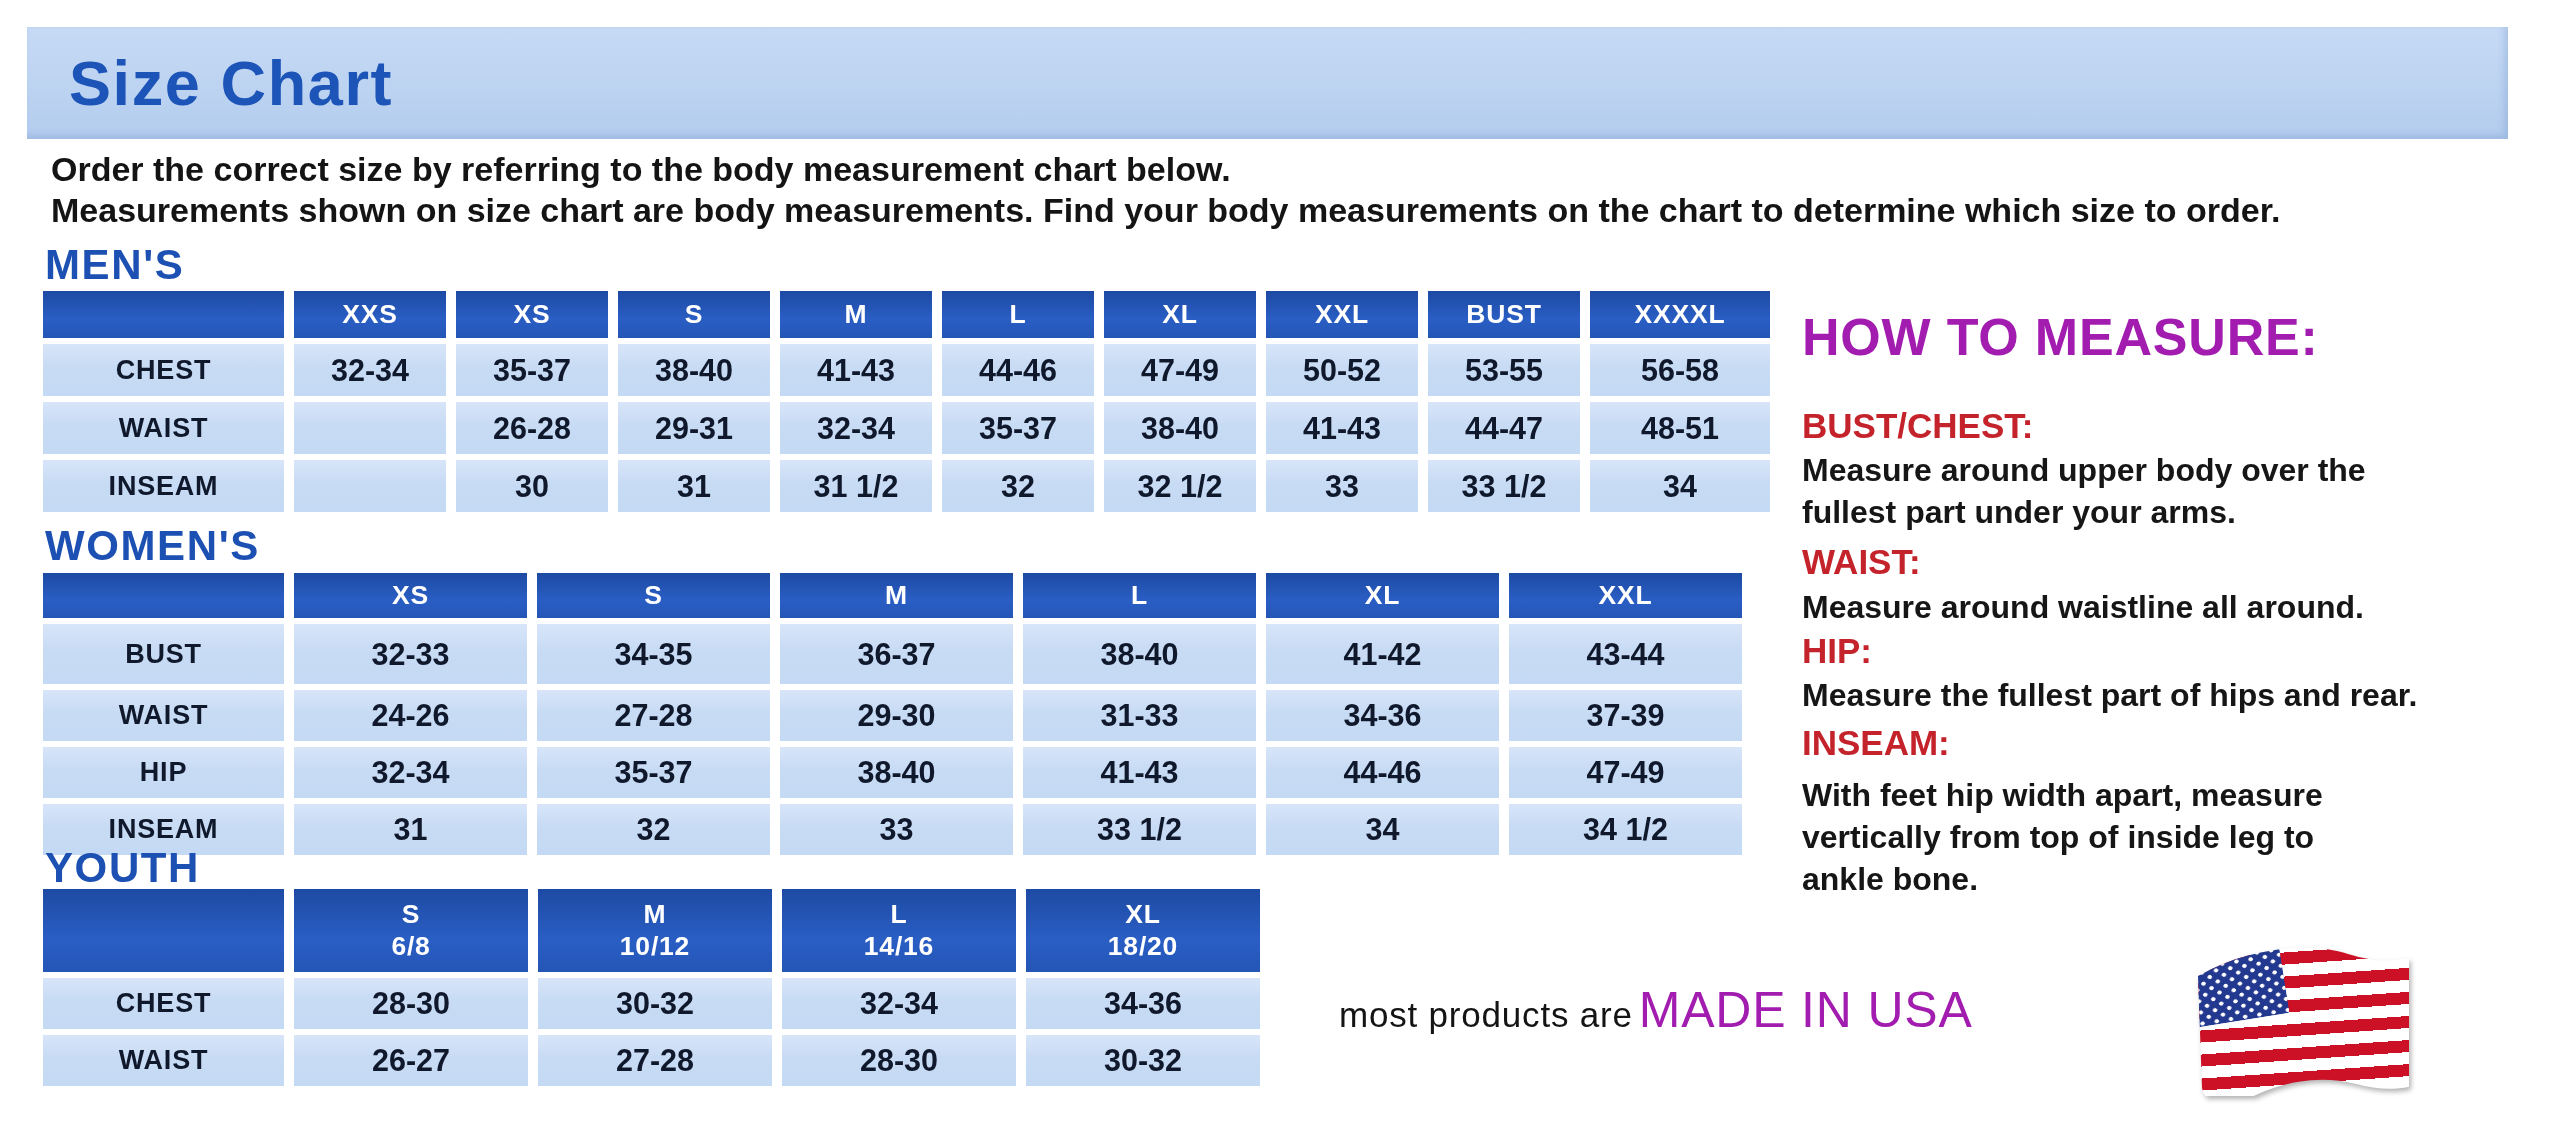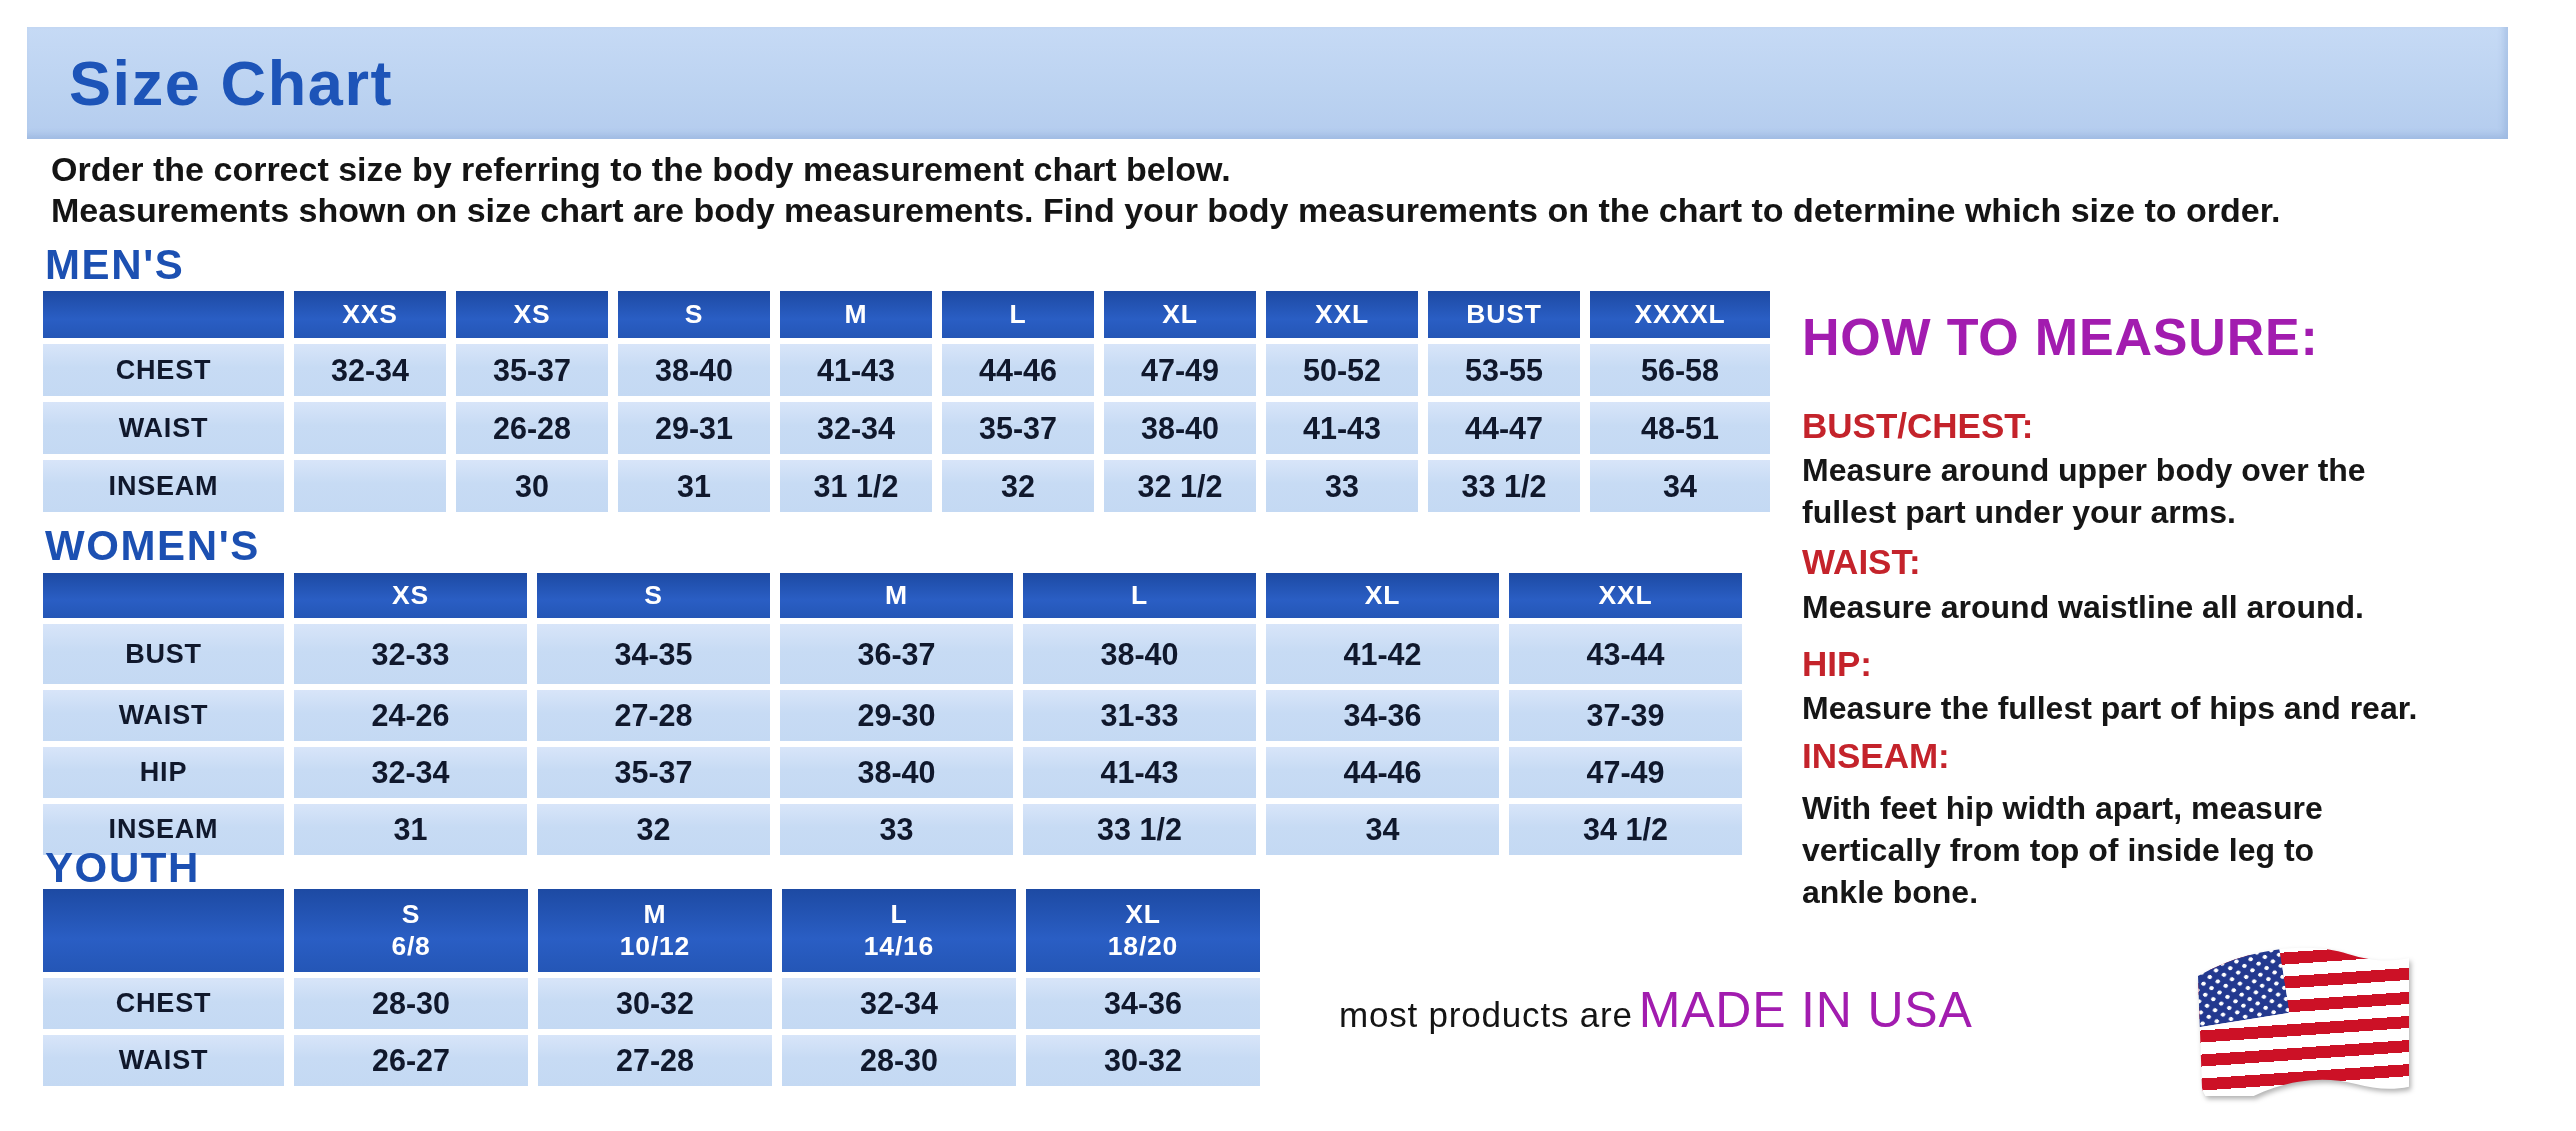--- a/index.html
+++ b/index.html
@@ -54,21 +54,21 @@
   }
   .row-label{font-size:27px;letter-spacing:0.8px;}
   .size-cell{font-size:30.5px;}
 
   
   .measure-col{position:absolute;left:1802px;top:307px;width:770px;}
   .measure-heading{font-size:52px;font-weight:bold;color:#a21caf;letter-spacing:0.8px;}
   .measure-label{font-size:35px;font-weight:bold;color:#c4232b;line-height:1.15;}
   .measure-text{font-size:32px;font-weight:bold;color:#161616;line-height:42px;white-space:pre-line;}
   .mt-a{margin-top:39px;} .mt-b{margin-top:3.2px;} .mt-c{margin-top:8.8px;}
-  .mt-d{margin-top:3.2px;}  .mt-e{margin-top:16px;}  .mt-f{margin-top:3.2px;}
+  .mt-d{margin-top:3.2px;}  .mt-e{margin-top:3px;}  .mt-f{margin-top:3.2px;}
   .mt-g{margin-top:6.4px;}  .mt-h{margin-top:11.2px;}
 
   
   .footer{
     position:absolute;left:1339px;top:981px;display:flex;align-items:baseline;gap:6px;
   }
   .footer .prefix{font-size:35px;color:#141414;letter-spacing:0.8px;}
   .footer .emph{font-size:50px;color:#a21caf;letter-spacing:0.8px;}
 
   

